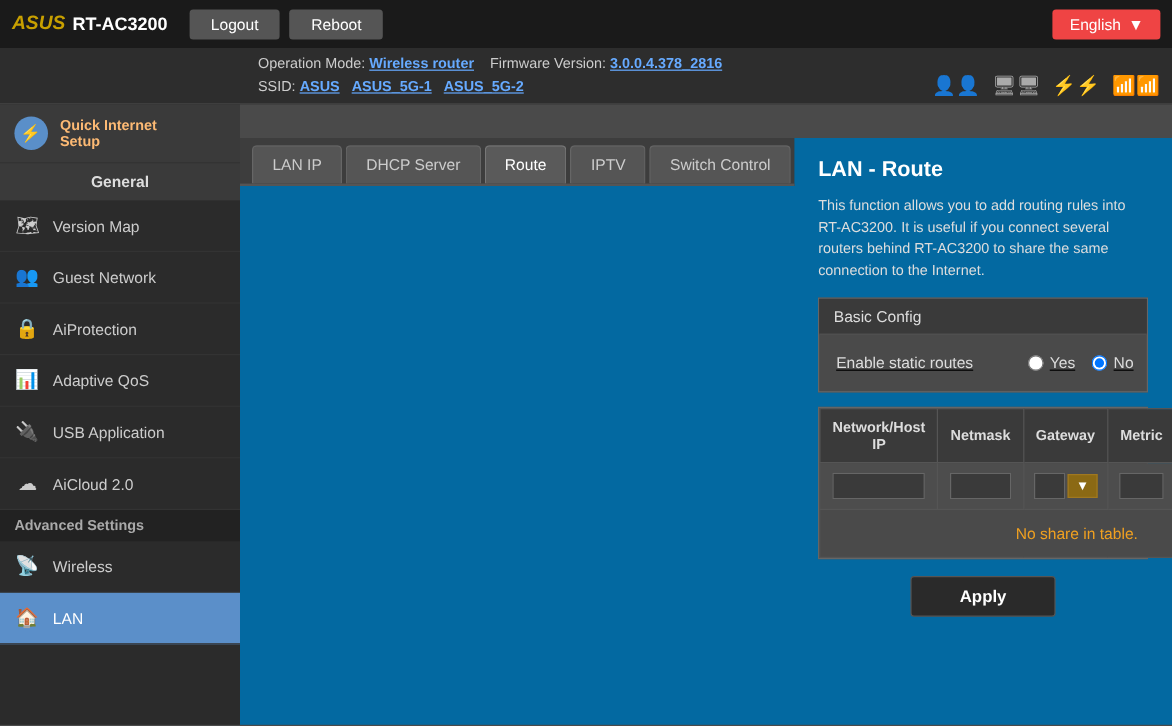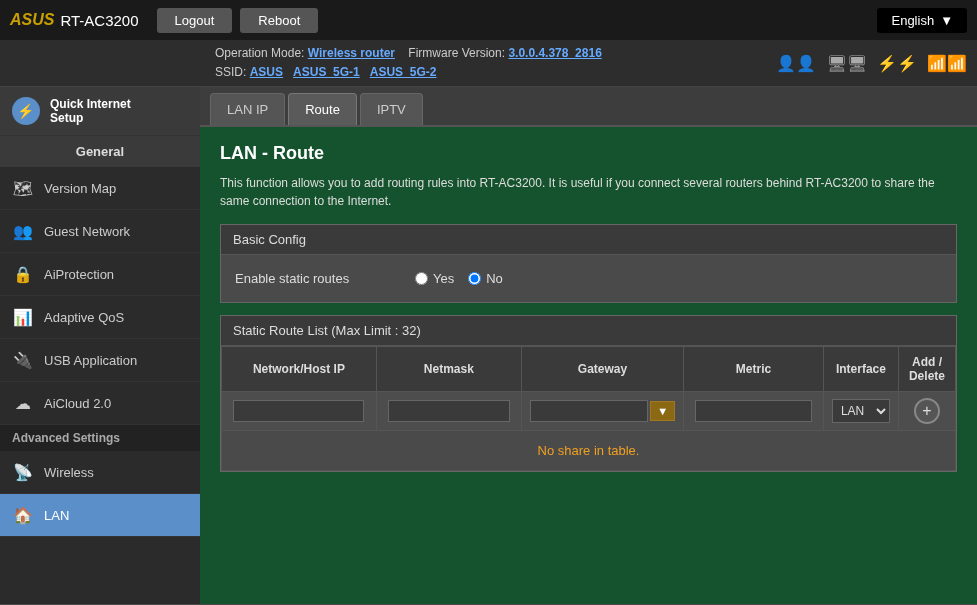--- a/index.html
+++ b/index.html
@@ -29,51 +29,51 @@
     }
     .asus-logo {
       color: #c8a000;
       font-weight: bold;
       font-size: 16px;
       font-style: italic;
     }
     .model-name {
       color: white;
       font-size: 15px;
-      font-weight: normal;
+      font-weight: bold;
     }
     .top-btn {
       background: #555;
       color: white;
       border: none;
       padding: 5px 18px;
       cursor: pointer;
       font-size: 13px;
       border-radius: 3px;
     }
     .spacer { flex: 1; }
     .lang-btn {
-      background: #000000;
+      background: #ef4444;
       color: white;
       border: none;
       padding: 5px 14px;
       cursor: pointer;
       font-size: 13px;
       border-radius: 3px;
       display: flex;
       align-items: flex-start;
       gap: 6px;
     }
 
     
     .info-bar {
       background: #2d2d2d;
       padding: 4px 10px 4px 215px;
       display: flex;
-      align-items: center;
+      align-items: flex-end;
       justify-content: space-between;
       border-bottom: 1px solid #444;
     }
     .info-left {
       color: #ccc;
       font-size: 12px;
       line-height: 1.6;
     }
     .info-left a, .info-link {
       color: #6af;
@@ -162,32 +162,33 @@
       height: 28px;
       background: #5a8fc9;
       border-radius: 50%;
       display: flex;
       align-items: center;
       justify-content: center;
       font-size: 14px;
       color: white;
     }
     .quick-setup-text {
-      color: #ffffff;
+      color: #fdba74;
       font-size: 12px;
       font-weight: bold;
     }
 
     
     .content-area {
       flex: 1;
-      background: #14532d;
-      display: flex;
-      flex-direction: column;
+      background: #0369a1;
+      display: flex;
+      flex-direction: row;
       overflow: hidden;
+      margin-top: 28px;
     }
 
     
     .tab-bar {
       background: #3d3d3d;
       display: flex;
       align-items: flex-end;
       padding: 0 0 0 10px;
       height: 40px;
       border-bottom: 2px solid #555;
@@ -243,22 +244,22 @@
       border-bottom: 1px solid #555;
     }
     .section-body {
       padding: 10px 14px;
     }
 
     
     .config-row {
       display: flex;
       align-items: flex-end;
-      gap: 20px;
       padding: 6px 0;
+      text-decoration: underline;
     }
     .config-label {
       color: #ddd;
       font-size: 13px;
       min-width: 160px;
     }
     .radio-group {
       display: flex;
       align-items: center;
       gap: 14px;
@@ -470,25 +471,31 @@
       <span class="si-text">LAN</span>
     </div>
   </div>
 
   <div class="content-area">
 
     <div class="tab-bar">
       <div class="tab">
         <span>LAN IP</span>
       </div>
+      <div class="tab">
+        <span>DHCP Server</span>
+      </div>
       <div class="tab active">
         <span>Route</span>
       </div>
       <div class="tab">
         <span>IPTV</span>
+      </div>
+      <div class="tab">
+        <span>Switch Control</span>
       </div>
     </div>
 
     <div class="page-content">
       <div class="page-title">LAN - Route</div>
       <div class="page-desc">This function allows you to add routing rules into RT-AC3200. It is useful if you connect several routers behind RT-AC3200 to share the same connection to the Internet.</div>
 
       <div class="section-box">
         <div class="section-header">Basic Config</div>
         <div class="section-body">
@@ -502,21 +509,20 @@
               <label class="radio-option">
                 <input type="radio" name="static_routes" value="no" checked="" style="">
                 <span>No</span>
               </label>
             </div>
           </div>
         </div>
       </div>
 
       <div class="section-box">
-        <div class="section-header">Static Route List (Max Limit : 32)</div>
         <div class="section-body" style="padding: 0;">
           <table class="route-table">
             <thead>
               <tr>
                 <th>Network/Host IP</th>
                 <th>Netmask</th>
                 <th>Gateway</th>
                 <th>Metric</th>
                 <th>Interface</th>
                 <th>Add /<br>Delete</th>
@@ -550,16 +556,19 @@
                 </td>
               </tr>
               <tr class="no-data-row">
                 <td colspan="6">No share in table.</td>
               </tr>
             </tbody>
           </table>
         </div>
       </div>
 
+      <div class="apply-section">
+        <button class="apply-btn">Apply</button>
+      </div>
 
     </div>
   </div>
 </div>
 
 </body></html>

